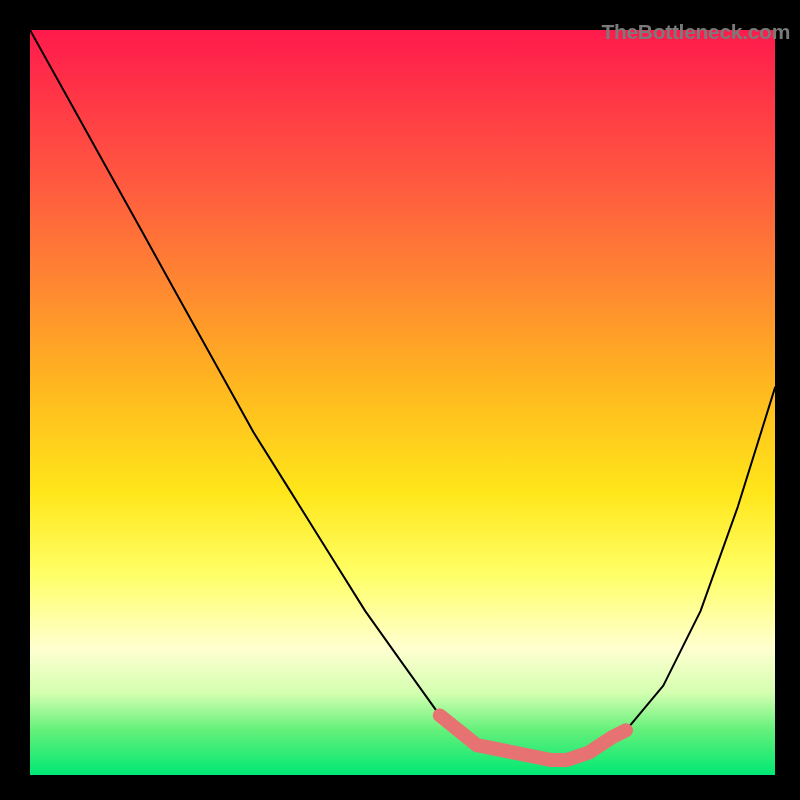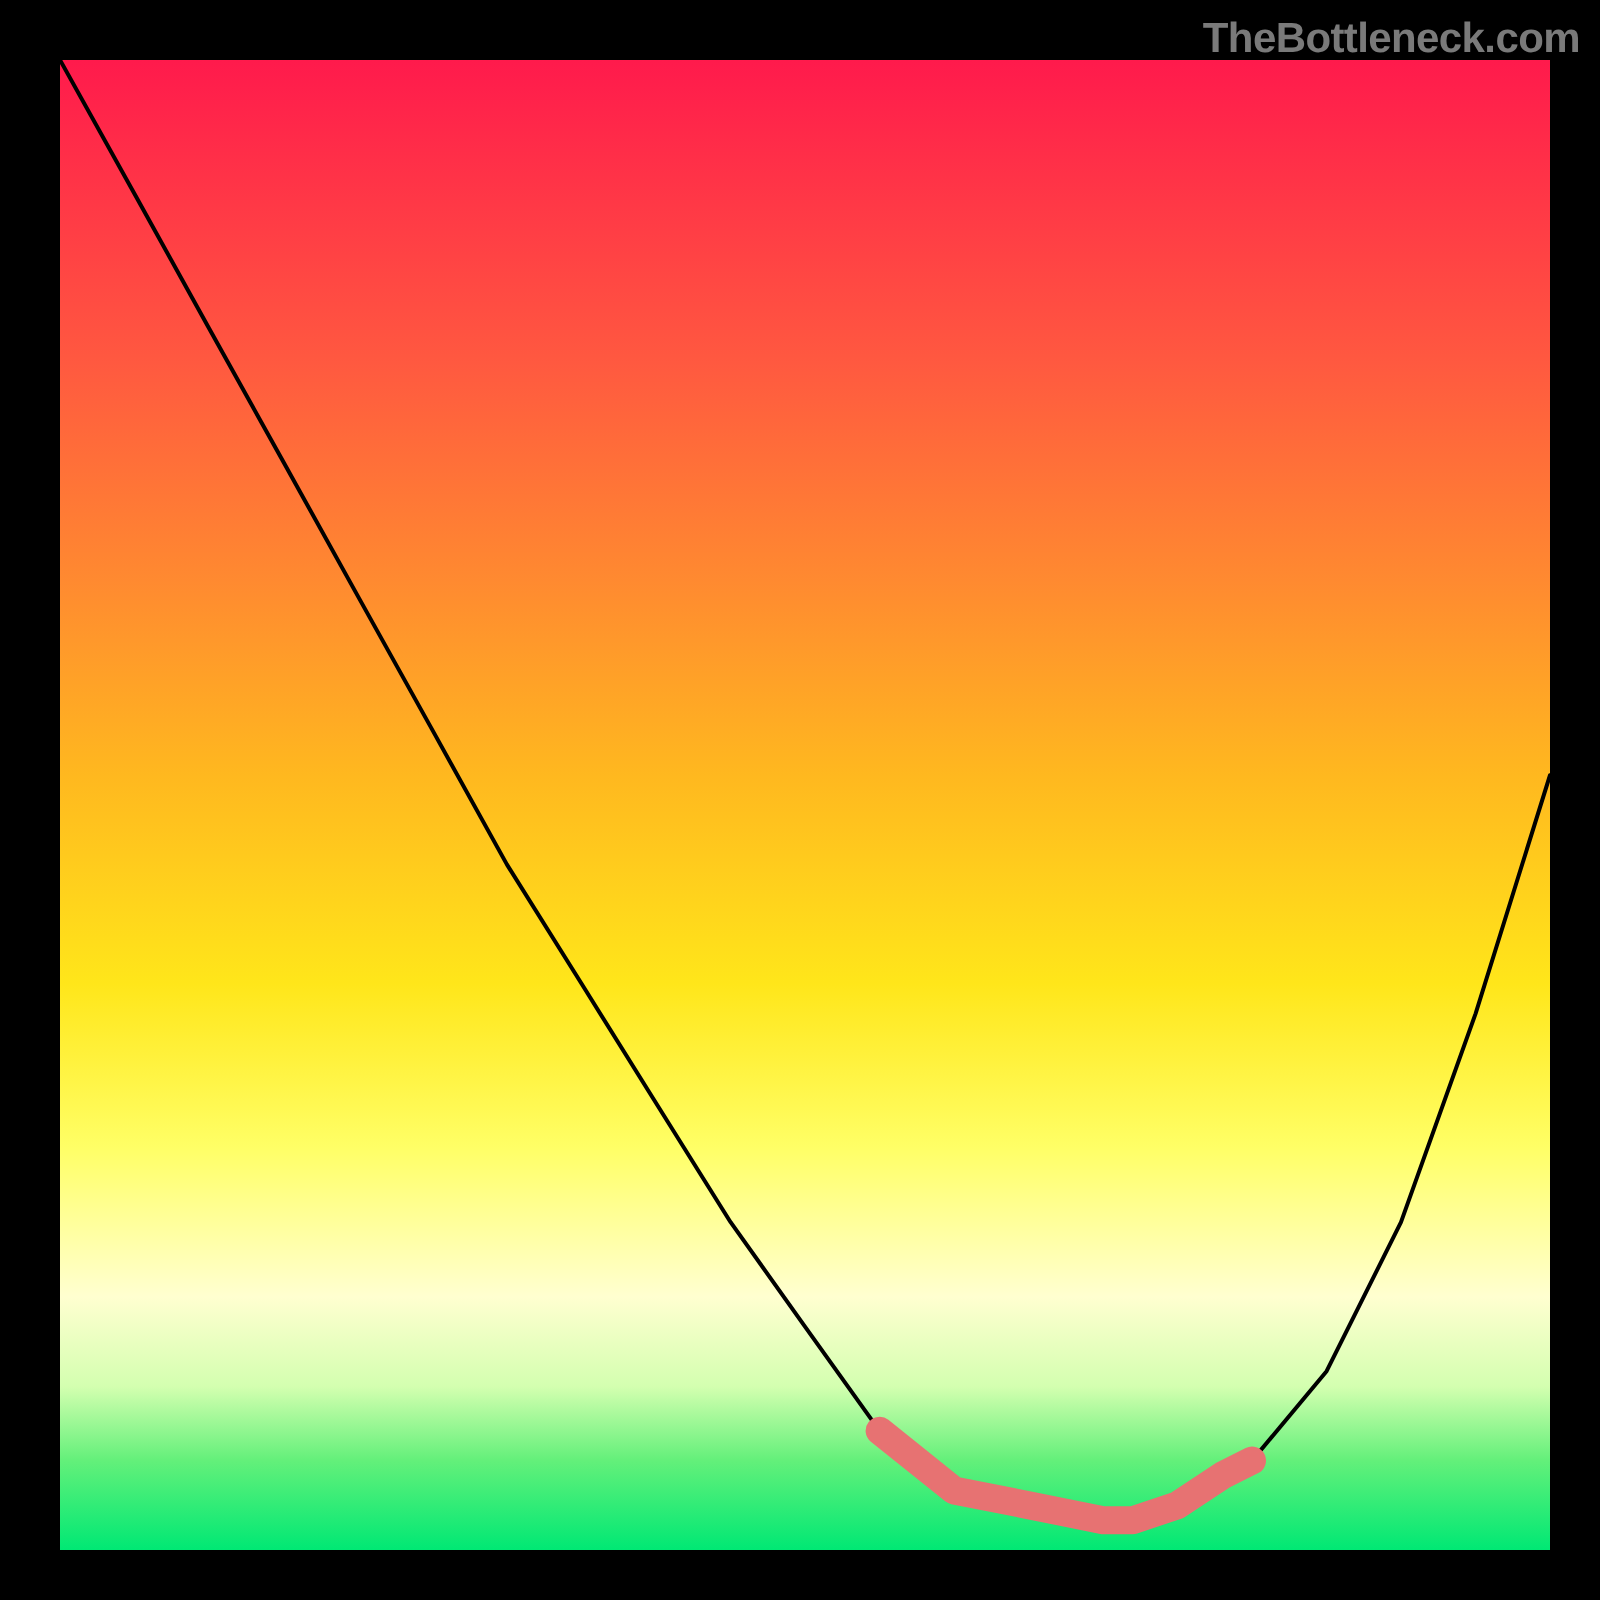--- a/index.html
+++ b/index.html
@@ -34,21 +34,21 @@
       #00e874 100%
     );
   }
   svg.curve {
     position: absolute;
     left: 0; top: 0;
     width: 745px; height: 745px;
   }
   .watermark {
     position: absolute;
-    top: 8px; right: 10px;
+    top: 20px; right: 10px;
     font: 600 21px Arial, Helvetica, sans-serif;
     color: #7a7a7a;
     letter-spacing: -0.3px;
     text-align: right;
     user-select: none;
   }
 </style>
 </head>
 <body>
 

